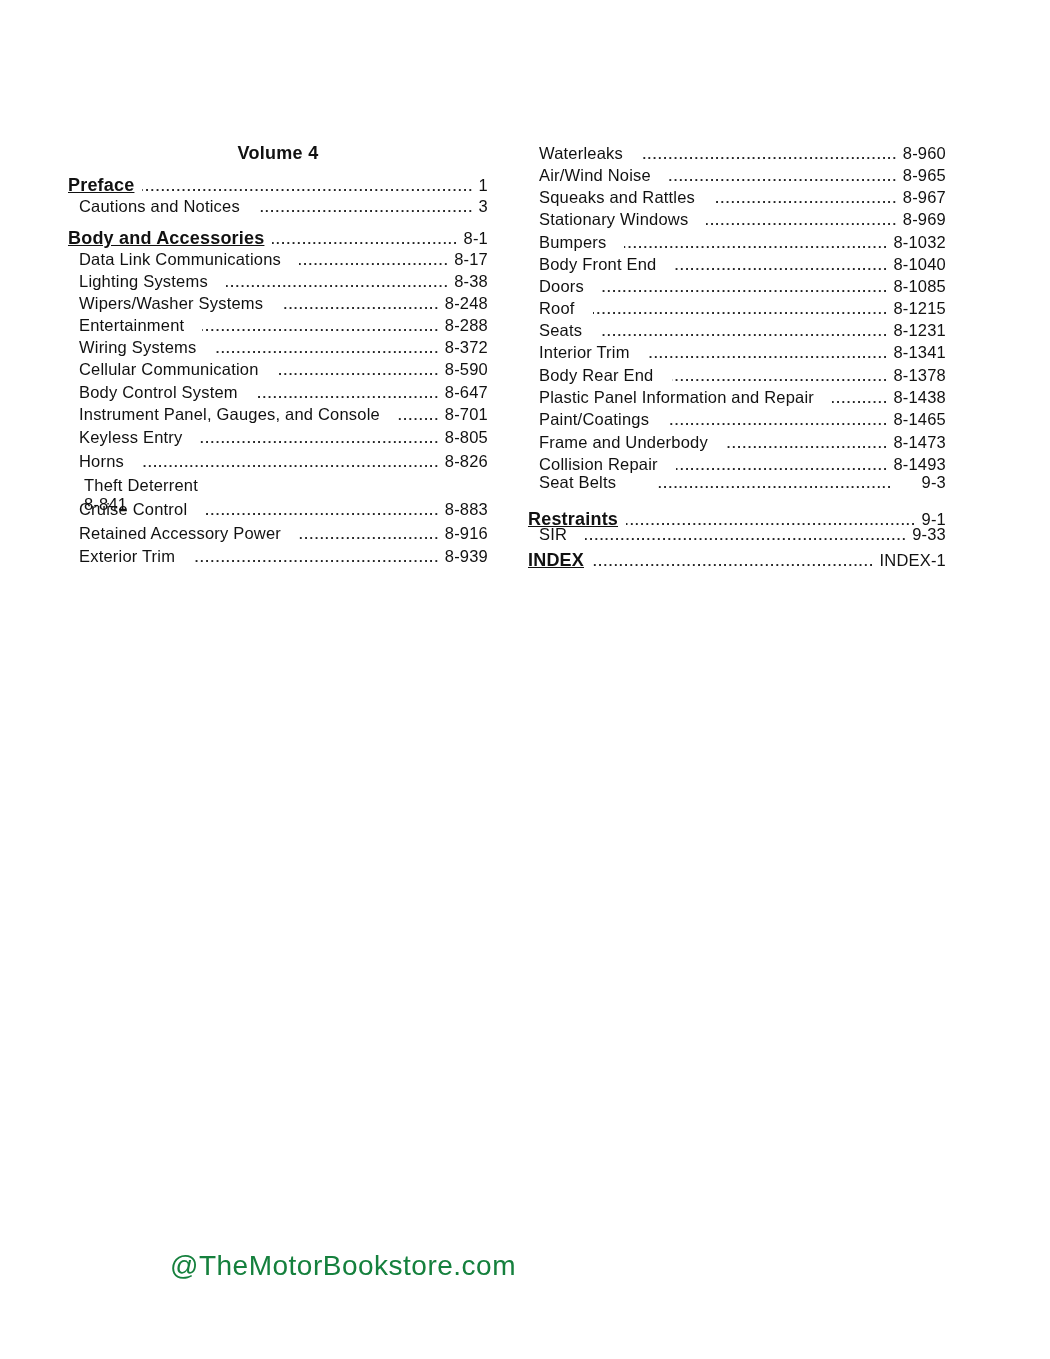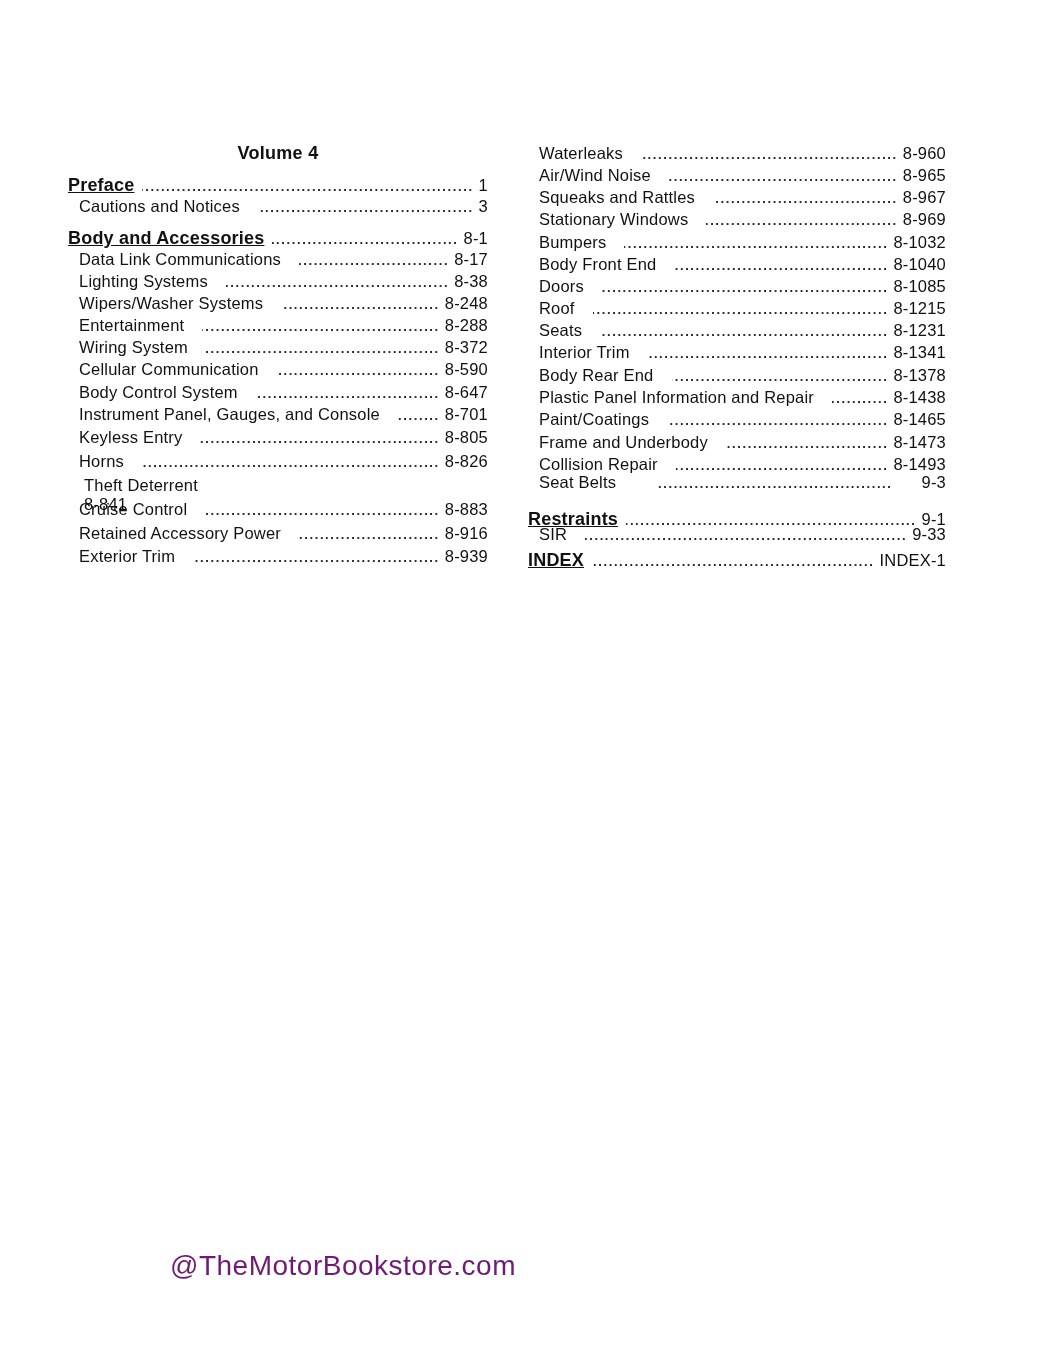--- a/index.html
+++ b/index.html
@@ -71,21 +71,21 @@
     font-weight: normal;
     font-size: 16.5px;
   }
   .toc-row.section .page { font-size: 16.5px; }
 
   .watermark {
     position: absolute;
     left: 170px;
     top: 1250px;
     font-size: 28px;
-    color: #701a75;
+    color: #15803d;
     letter-spacing: 0.5px;
   }
 </style>
 </head>
 <body>
 
 <div class="column col-left">
   <div class="volume-title">Volume 4</div>
   <div id="left-rows">
       <div class="toc-row section" style="top: 175px;">
@@ -117,21 +117,21 @@
     <span class="label">Wipers/Washer Systems</span>
     <span class="leader"></span>
     <span class="page">8-248</span>
   </div>
       <div class="toc-row sub" style="top: 316px;">
     <span class="label">Entertainment</span>
     <span class="leader"></span>
     <span class="page">8-288</span>
   </div>
       <div class="toc-row sub" style="top: 338px;">
-    <span class="label">Wiring System</span>
+    <span class="label">Wiring Systems</span>
     <span class="leader"></span>
     <span class="page">8-372</span>
   </div>
       <div class="toc-row sub" style="top: 360px;">
     <span class="label">Cellular Communication</span>
     <span class="leader"></span>
     <span class="page">8-590</span>
   </div>
       <div class="toc-row sub" style="top: 383px;">
     <span class="label">Body Control System</span>

